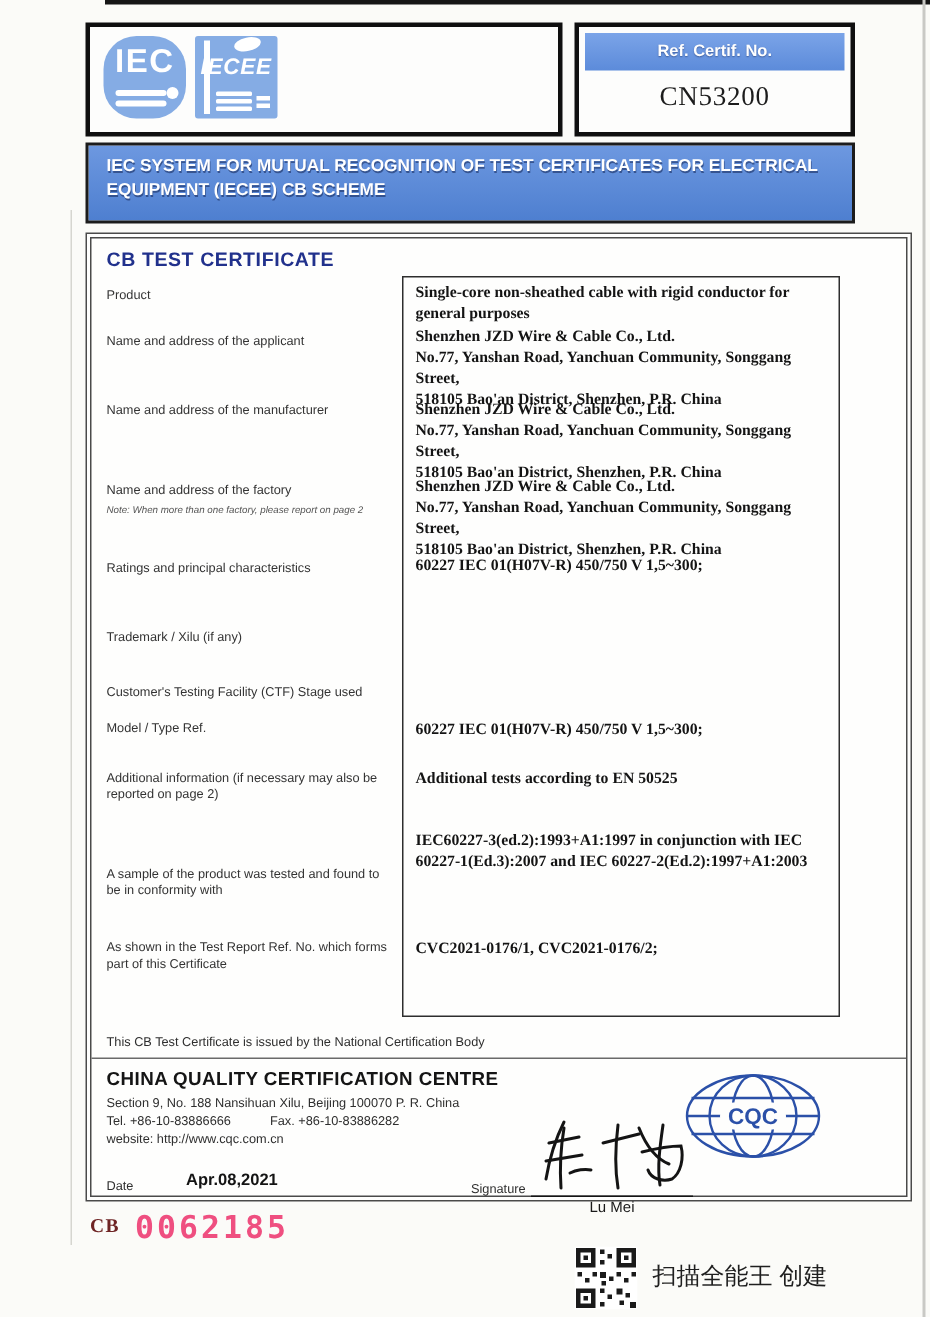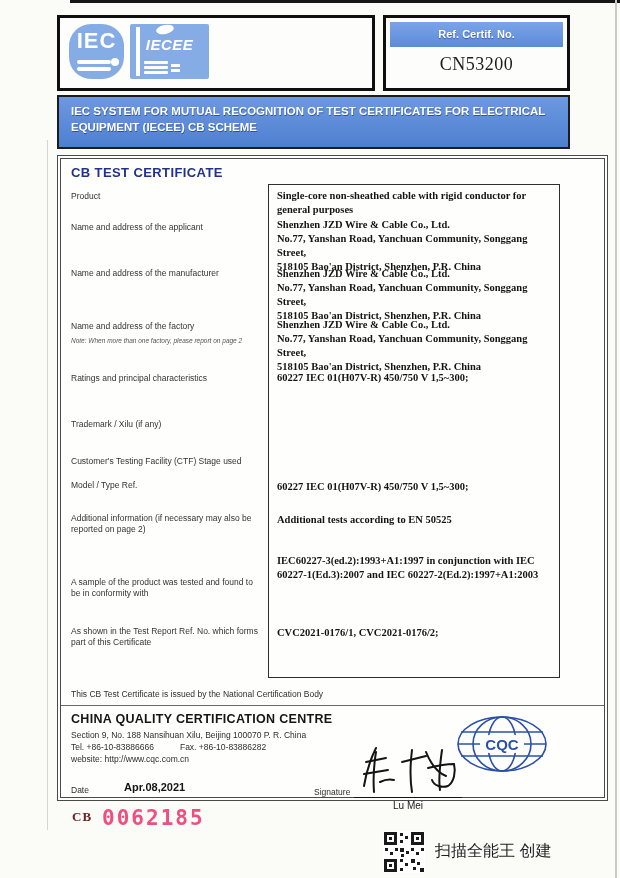--- a/index.html
+++ b/index.html
@@ -8,21 +8,21 @@
 
   
   .scan-top{position:absolute;left:70px;top:0;width:550px;height:3px;background:#161616;}
   .scan-right{position:absolute;right:3px;top:0;width:2px;height:878px;background:#c9c9c5;}
   .scan-left{position:absolute;left:47px;top:140px;width:1px;height:690px;background:#d6d6d0;}
 
   
   .logo-box{position:absolute;left:57px;top:15px;width:312px;height:70px;border:3px solid #0f0f0f;background:#fdfdfc;}
   .sq{position:absolute;top:6px;width:55px;height:55px;background:#85ace4;border-radius:2px;}
   .sq.iec{left:9px;border-radius:22px;}
-  .sq.iecee{left:70px;padding-left:24px;}
+  .sq.iecee{left:70px;}
   .iec-txt{position:absolute;left:0;top:4px;width:100%;text-align:center;color:#fff;font-weight:bold;font-size:22px;letter-spacing:1px;font-family:"Liberation Sans",sans-serif;}
   .iec-bar{position:absolute;left:8px;height:4px;background:#fff;border-radius:2px;}
   .iec-bar.b1{top:36px;width:34px;}
   .iec-bar.b2{top:43px;width:34px;}
   .iec-dot{position:absolute;left:42px;top:34px;width:8px;height:8px;background:#fff;border-radius:50%;}
   .iecee-txt{position:absolute;left:0;top:12px;width:100%;text-align:center;color:#fff;font-weight:bold;font-style:italic;font-size:15px;letter-spacing:.5px;}
   .iecee-pole{position:absolute;left:6px;top:3px;width:4px;height:49px;background:#fff;}
   .iecee-blob{position:absolute;left:26px;top:1px;width:18px;height:9px;background:#fff;border-radius:50%;transform:rotate(-12deg);}
   .iecee-line{position:absolute;height:3px;background:#fff;border-radius:1px;}
   .iecee-line.l1{left:14px;top:37px;width:24px;}
@@ -62,21 +62,21 @@
   .date-value{position:absolute;left:66px;top:625px;font-family:Liberation Sans, sans-serif;font-weight:bold;font-size:11px;color:#141414;}
 
   .sig-label{position:absolute;left:256px;top:631px;font-size:8.5px;color:#2e2e2e;}
   .sig-line{position:absolute;left:296px;top:641px;width:108px;border-top:1.5px solid #141414;}
   .sig-name{position:absolute;left:296px;top:644px;width:108px;text-align:center;font-size:10px;color:#1a1a1a;}
   .sig-hand{position:absolute;left:292px;top:586px;}
 
   .cqc-logo{position:absolute;left:396px;top:556px;}
 
   
-  .cb-stamp{position:absolute;left:60px;top:806px;margin-left:12px;}
+  .cb-stamp{position:absolute;left:60px;top:806px;}
   .cb-prefix{font-family:"Liberation Serif",serif;font-weight:bold;font-size:13px;color:#6e2424;letter-spacing:1px;vertical-align:4px;}
   .cb-number{font-family:"DejaVu Sans Mono",monospace;font-weight:bold;font-size:21px;color:#ef4f80;letter-spacing:2px;margin-left:10px;}
 
   
   .scanner-mark{position:absolute;left:383px;top:831px;height:42px;}
   .qr{position:absolute;left:0;top:0;}
   .scanner-text{position:absolute;left:52px;top:10px;font-size:16px;color:#1f1f1f;white-space:nowrap;font-family:"Liberation Sans",sans-serif;}
 </style>
 </head>
 <body>

